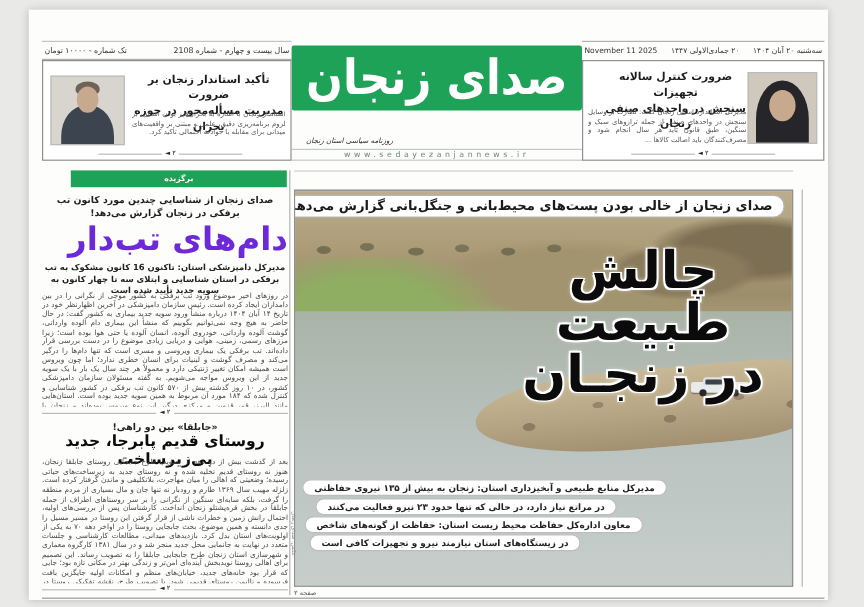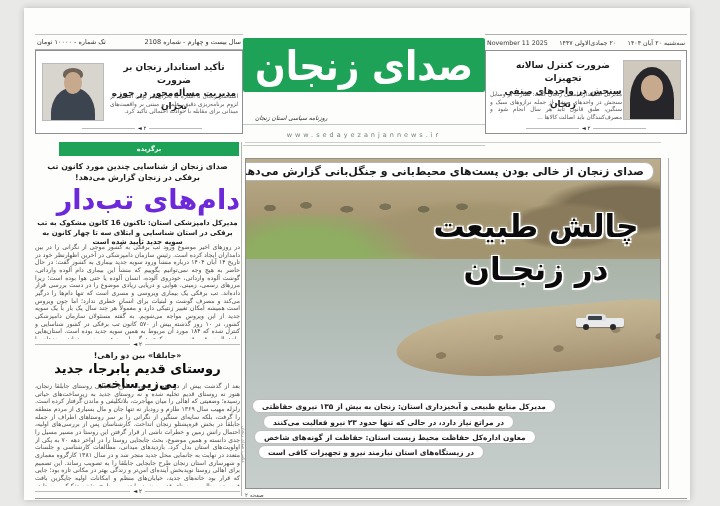--- a/index.html
+++ b/index.html
@@ -29,21 +29,21 @@
   .pointer{display:flex;align-items:center;justify-content:center;gap:3px;color:#222;font-size:5.5px;}
   .pointer .line{flex:1;height:1px;background:#bbb;}
   
   .masthead-box{left:219px;top:30px;width:242px;height:54px;background:#1ea257;border-radius:2px;
                 display:flex;align-items:center;justify-content:center;overflow:visible;}
   .masthead-title{color:#fff;font-weight:bold;font-size:36px;letter-spacing:-1px;
                   transform:scaleY(1.12);white-space:nowrap;}
   .masthead-sub{left:219px;top:106px;width:230px;text-align:left;font-size:6px;color:#2b2b2b;
                 font-style:italic;direction:rtl;padding-left:12px;}
   .url-row{left:219px;top:116px;width:242px;border-top:1px solid #c2cac4;border-bottom:1px solid #c2cac4;
-           text-align:center;font-size:6.5px;color:#70857a;letter-spacing:3px;padding:6px 0;direction:ltr;}
+           text-align:center;font-size:6.5px;color:#70857a;letter-spacing:3px;padding:0 0;direction:ltr;}
   
   .col-rule{left:217px;top:134px;width:1px;height:354px;background:#b5b5b5;}
   .section-bar{left:35px;top:134px;width:180px;height:14px;background:#1ea257;color:#fff;
                display:flex;align-items:center;justify-content:center;font-size:6.5px;font-weight:bold;}
   .kicker{width:205px;left:11px;text-align:center;font-weight:bold;color:#1e1e1e;}
   .k1{top:153px;font-size:7.8px;line-height:11px;}
   .h1{left:11px;top:176px;width:205px;text-align:right;font-size:27px;font-weight:bold;color:#6d28d9;}
   .sub1{left:11px;top:211px;width:205px;text-align:center;font-size:7px;line-height:9.6px;
         font-weight:bold;color:#222;}
   .bodytext{left:11px;width:205px;font-size:6.15px;line-height:7.65px;text-align:justify;color:#4a4a4a;}
@@ -90,21 +90,21 @@
   .truck .bodyr{position:absolute;left:0;bottom:3px;width:48px;height:9px;background:#e8eaec;
     border-radius:2px;box-shadow:0 1px 1px rgba(0,0,0,.35);}
   .truck .cab{position:absolute;left:10px;bottom:9px;width:20px;height:7px;background:#dfe3e6;
     border-radius:3px 4px 0 0;}
   .truck .win{position:absolute;left:12px;bottom:10px;width:14px;height:4px;background:#3a4148;border-radius:1px;}
   .truck .w1,.truck .w2{position:absolute;bottom:0;width:6px;height:6px;border-radius:50%;background:#26282a;}
   .truck .w1{left:7px;} .truck .w2{left:34px;}
   .photo-kicker{position:absolute;top:3px;right:6px;background:#fff;border:1px solid #b5b5b5;
     border-radius:9px;padding:2px 9px;font-size:11px;font-weight:bold;color:#1a1a1a;white-space:nowrap;}
   .photo-headline{position:absolute;top:46px;right:10px;width:228px;text-align:center;
-    font-weight:bold;color:#0b0b0b;font-size:31px;line-height:43px;
+    font-weight:bold;color:#0b0b0b;font-size:43px;line-height:43px;
     text-shadow:-1.5px -1.5px 0 #fff,1.5px -1.5px 0 #fff,-1.5px 1.5px 0 #fff,1.5px 1.5px 0 #fff,0 0 4px #fff;}
   .pill{position:absolute;background:#fff;border:1px solid #bdbdbd;border-radius:8px;
     padding:1.5px 9px;font-size:7.4px;font-weight:bold;color:#222;white-space:nowrap;}
   .pill1{left:6px;top:240px;}  .pill2{left:17px;top:256px;}
   .pill3{left:8px;top:271px;}  .pill4{left:12px;top:286px;}
   .photo-credit{left:212px;top:402px;width:10px;height:70px;writing-mode:vertical-rl;
     font-size:4.5px;color:#8a8a8a;text-align:center;}
   .photo-pageref{left:221px;top:484px;font-size:5.5px;color:#555;}
   .bottom-rule{left:11px;top:490px;width:652px;height:1px;background:#9a9a9a;}
   .head-rule{left:221px;top:134px;width:416px;height:1px;background:#cfcfcf;}

